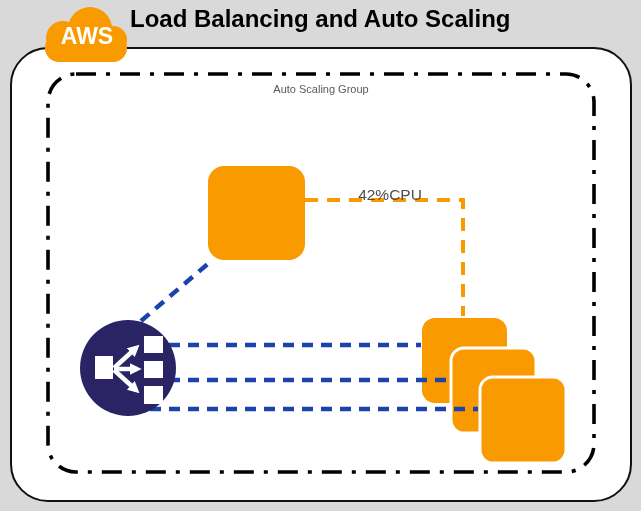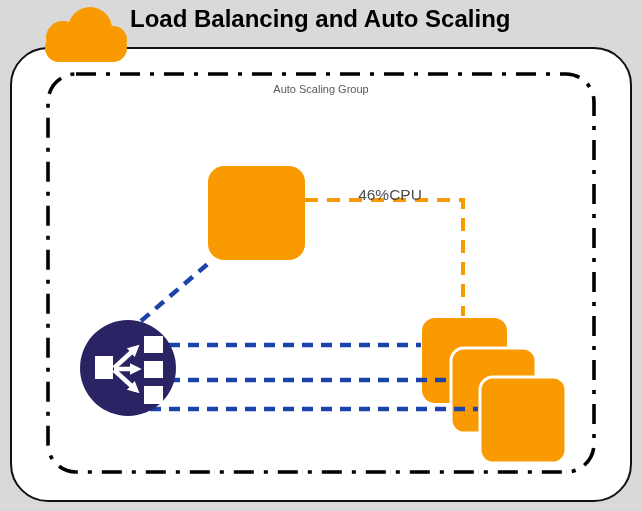--- a/index.html
+++ b/index.html
@@ -115,16 +115,17 @@
 
     <g fill="#F99B00">
       <circle cx="63" cy="38" r="17"></circle>
       <circle cx="90" cy="29" r="22"></circle>
       <circle cx="113" cy="40" r="14"></circle>
       <rect x="45" y="34" width="82" height="28" rx="14"></rect>
     </g>
   </svg>
 
   <div class="title">Load Balancing and Auto Scaling</div>
+  <div class="aws-label">AWS</div>
   <div class="asg-label">Auto Scaling Group</div>
-  <div class="cpu-label">46%CPU</div>
+  <div class="cpu-label">42%CPU</div>
 
 </div>
 
 </body></html>

